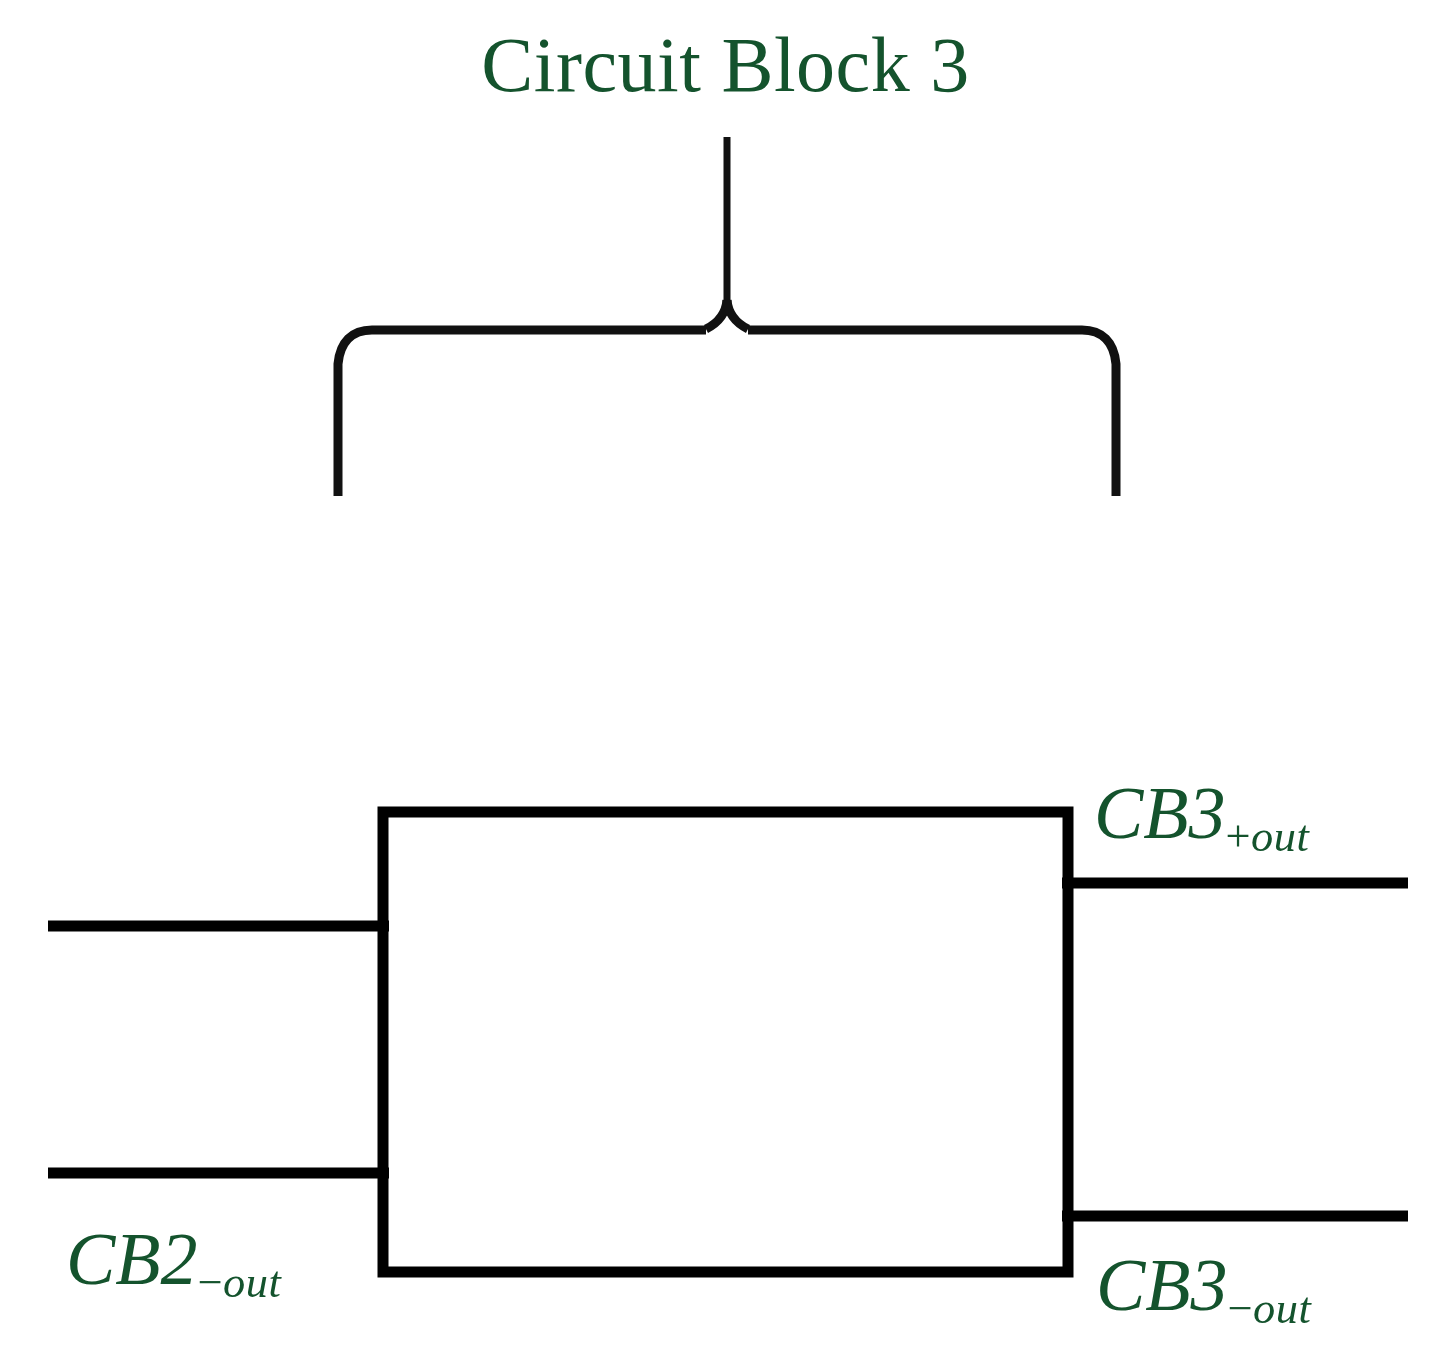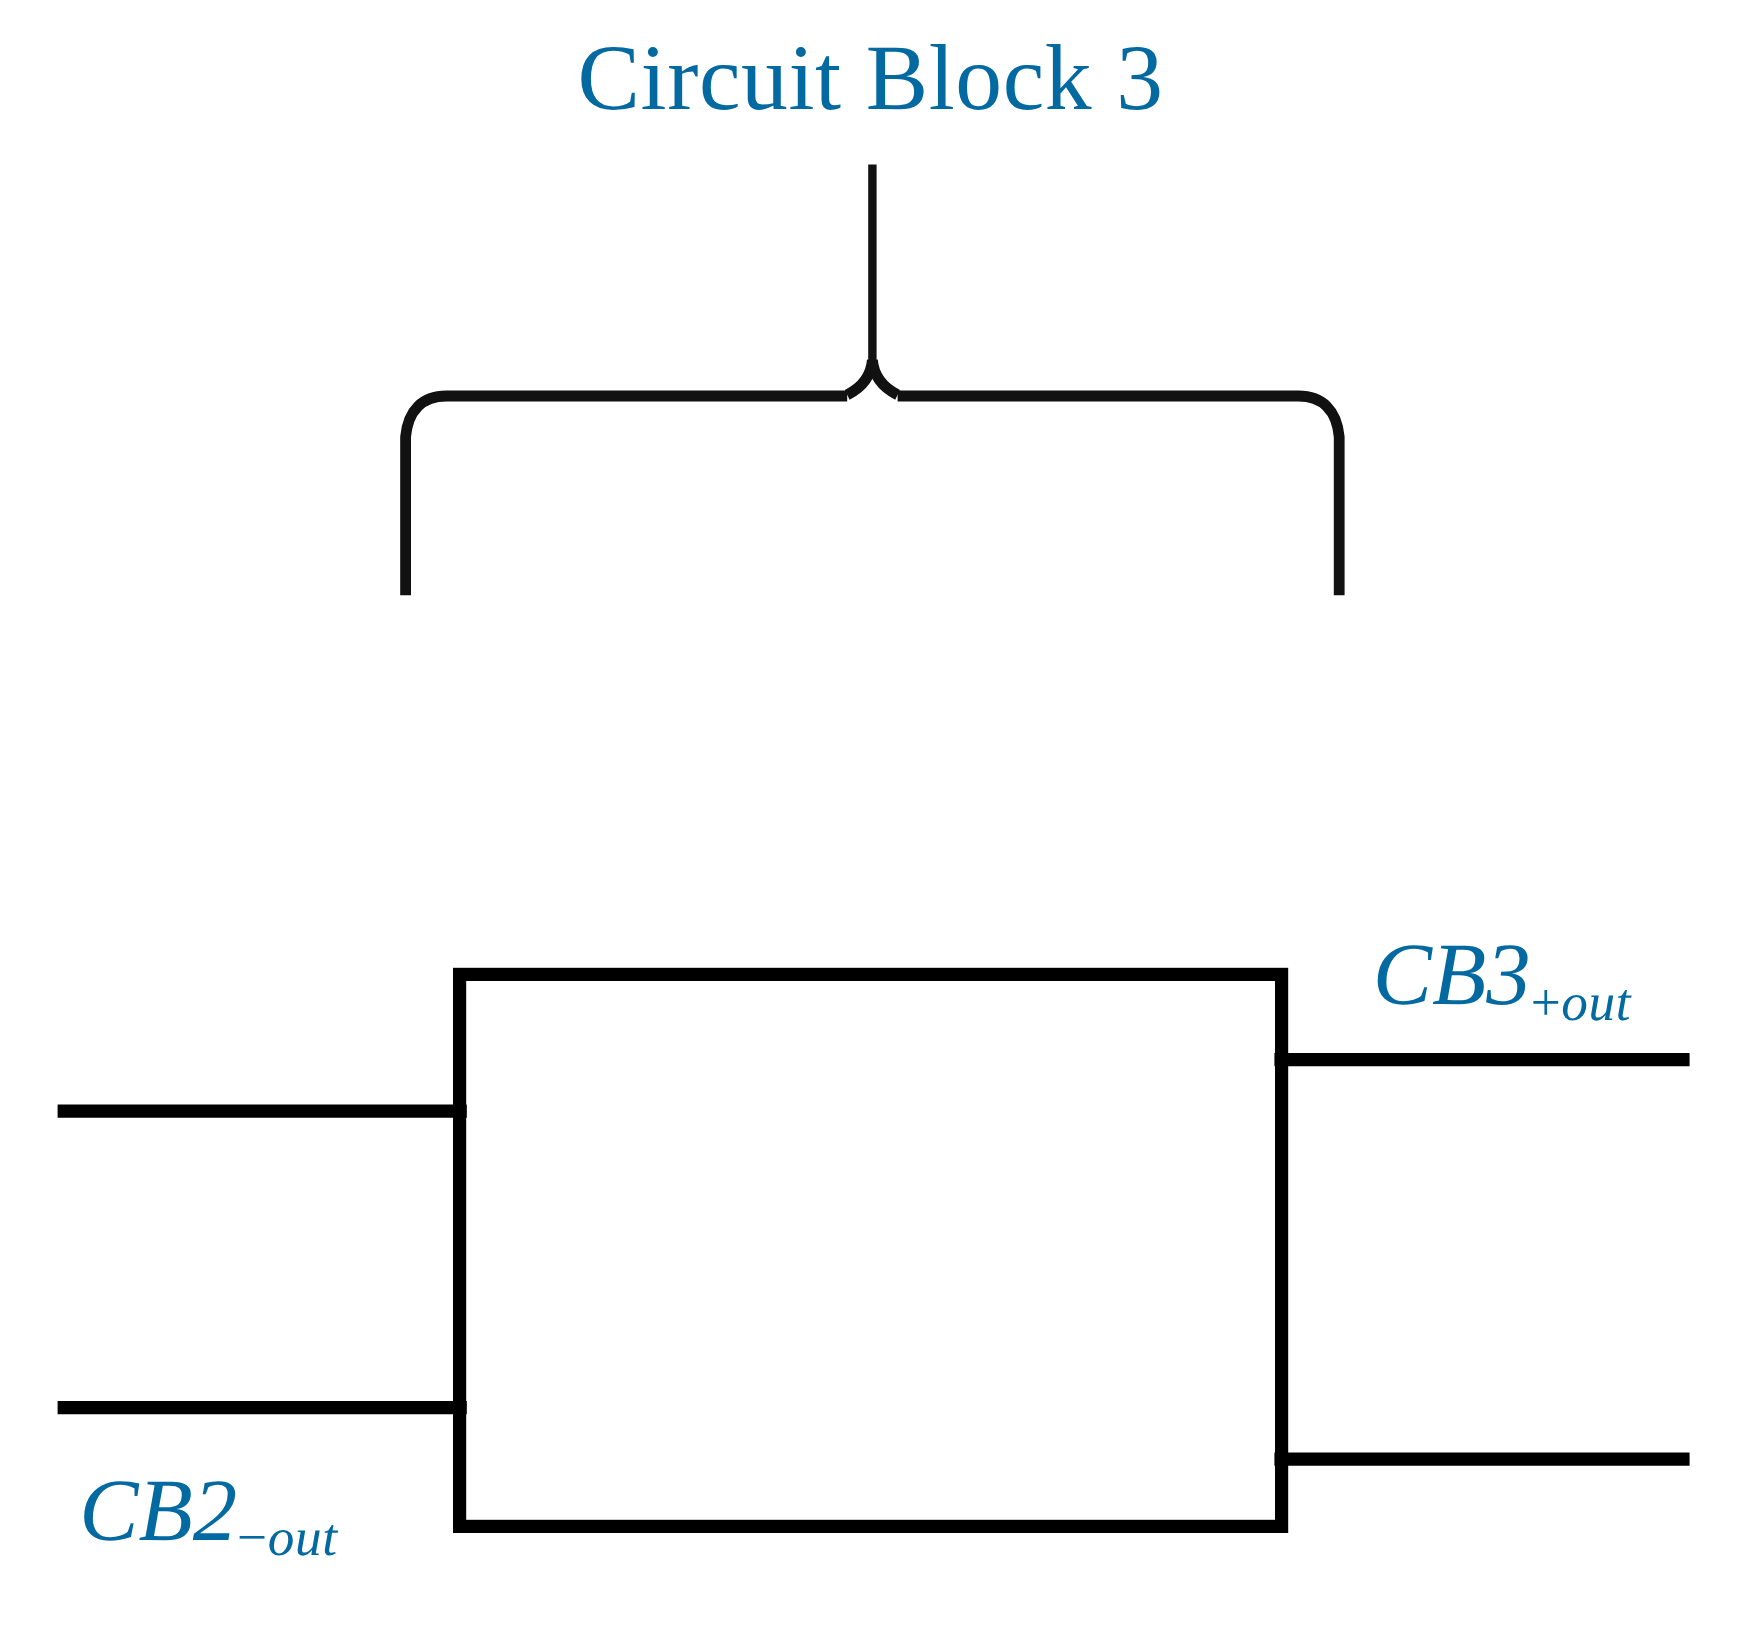--- a/index.html
+++ b/index.html
@@ -22,21 +22,21 @@
   #vector-layer {
     position: absolute;
     left: 0;
     top: 0;
     width: 1451px;
     height: 1367px;
   }
   .txt {
     position: absolute;
     white-space: nowrap;
-    color: #0369a1;
+    color: #14532d;
     line-height: 1;
   }
 
   
   #title {
     left: 0;
     top: 26px;
     width: 1451px;
     text-align: center;
     font-size: 78px;
@@ -70,21 +70,21 @@
   }
   .mathlabel .sub .sgn {
     font-style: normal;
     font-size: 1.0em;
   }
 
   #label-cb2-plus-out  { left: 34px;   top: 812px;  }
   #label-cb2-minus-out { left: 26px;   top: 1222px; margin-left: 40px; }
   #label-cb3-plus-in   { left: 412px;  top: 856px;  }
   #label-cb3-minus-in  { left: 404px;  top: 1166px; }
-  #label-cb3-plus-out  { left: 1144px; top: 776px;  }
+  #label-cb3-plus-out  { left: 1094px; top: 776px;  }
   #label-cb3-minus-out { left: 1096px; top: 1248px; }
 </style>
 </head>
 <body>
 
 <div id="diagram-root">
 
   <svg id="vector-layer" viewBox="0 0 1451 1367" xmlns="http://www.w3.org/2000/svg">
 
     <g fill="none" stroke="#111111" stroke-width="9" stroke-linecap="butt" stroke-linejoin="round">
@@ -114,14 +114,17 @@
   <div class="txt mathlabel" id="label-cb2-minus-out">
     <span>CB2</span><span class="sub"><span class="sgn">−</span><span>out</span></span>
   </div>
 
 
 
   <div class="txt mathlabel" id="label-cb3-plus-out">
     <span>CB3</span><span class="sub"><span class="sgn">+</span><span>out</span></span>
   </div>
 
+  <div class="txt mathlabel" id="label-cb3-minus-out">
+    <span>CB3</span><span class="sub"><span class="sgn">−</span><span>out</span></span>
+  </div>
 
 </div>
 
 </body></html>

